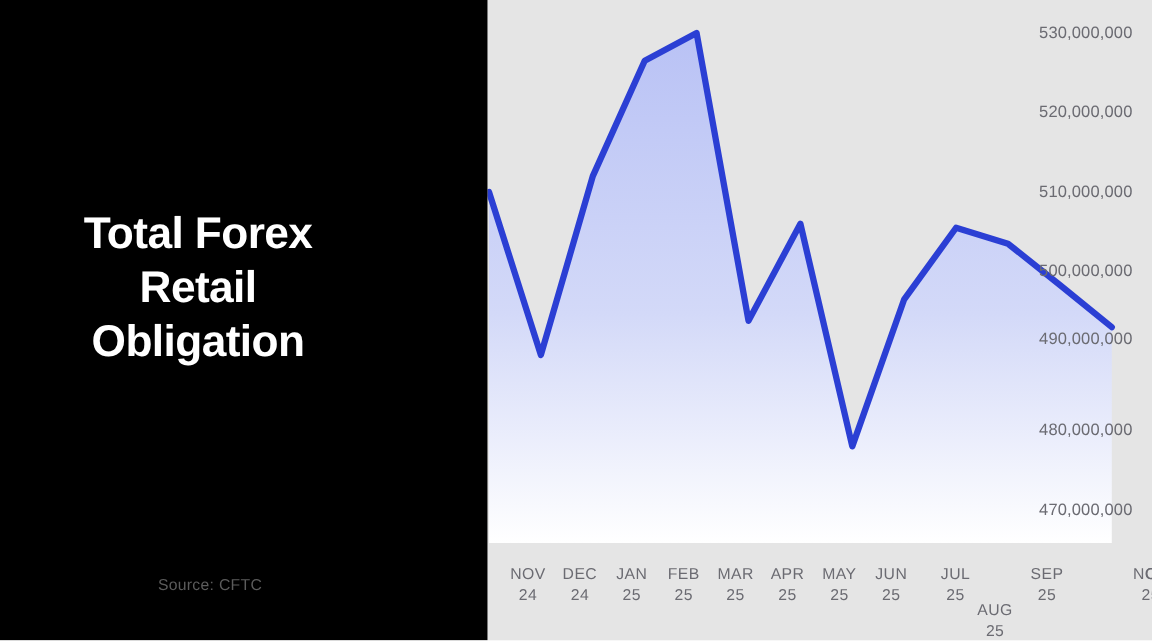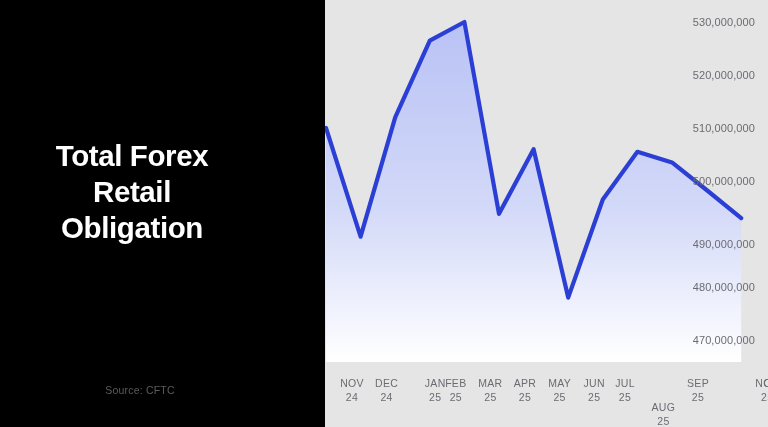--- a/index.html
+++ b/index.html
@@ -146,42 +146,42 @@
       </defs>
       <path id="area-path" fill="url(#areaFill)" stroke="none" d="M1.00 128.00 L35.60 236.65 L70.20 117.40 L104.80 40.55 L139.40 22.00 L174.00 213.86 L208.60 149.20 L243.20 297.60 L277.80 199.55 L312.40 151.85 L347.00 162.45 L381.60 190.01 L416.20 218.10 L416.20 362 L1.00 362 Z"></path>
       <path id="line-path" fill="none" stroke="#2B3FD4" stroke-width="4.2" stroke-linejoin="round" stroke-linecap="round" d="M1.00 128.00 L35.60 236.65 L70.20 117.40 L104.80 40.55 L139.40 22.00 L174.00 213.86 L208.60 149.20 L243.20 297.60 L277.80 199.55 L312.40 151.85 L347.00 162.45 L381.60 190.01 L416.20 218.10"></path>
     </svg>
 
     <div class="y-labels" id="y-labels">
         <div class="y-label" style="top: 22px;">530,000,000</div>
         <div class="y-label" style="top: 75px;">520,000,000</div>
         <div class="y-label" style="top: 128px;">510,000,000</div>
         <div class="y-label" style="top: 181px; padding-left: 12px;">500,000,000</div>
-        <div class="y-label" style="top: 244px; margin-left: 48px;">490,000,000</div>
+        <div class="y-label" style="top: 226px; margin-left: 48px;">490,000,000</div>
         <div class="y-label" style="top: 287px;">480,000,000</div>
         <div class="y-label" style="top: 340px;">470,000,000</div>
       </div>
     <div class="x-labels" id="x-labels">
         <div class="x-label" style="left: 27px;">NOV
 24</div>
         <div class="x-label" style="left: 61.6px;">DEC
 24</div>
-        <div class="x-label" style="left: 96.2px; margin-left: 14px;">JAN
+        <div class="x-label" style="left: 96.2px;">JAN
 25</div>
         <div class="x-label" style="left: 130.8px;">FEB
 25</div>
         <div class="x-label" style="left: 165.4px;">MAR
 25</div>
         <div class="x-label" style="left: 200px;">APR
 25</div>
         <div class="x-label" style="left: 234.6px;">MAY
 25</div>
         <div class="x-label" style="left: 269.2px;">JUN
 25</div>
-        <div class="x-label" style="left: 300px;">JUL
+        <div class="x-label" style="left: 312px;">JUL
 25</div>
         <div class="x-label" style="left: 338.4px; margin-top: 24px;">AUG
 25</div>
         <div class="x-label" style="left: 373px;">SEP
 25</div>
         <div class="x-label" style="left: 418px; margin-left: 32px;">OCT
 25</div>
         <div class="x-label" style="left: 442.2px;">NOV
 25</div>
       </div>

